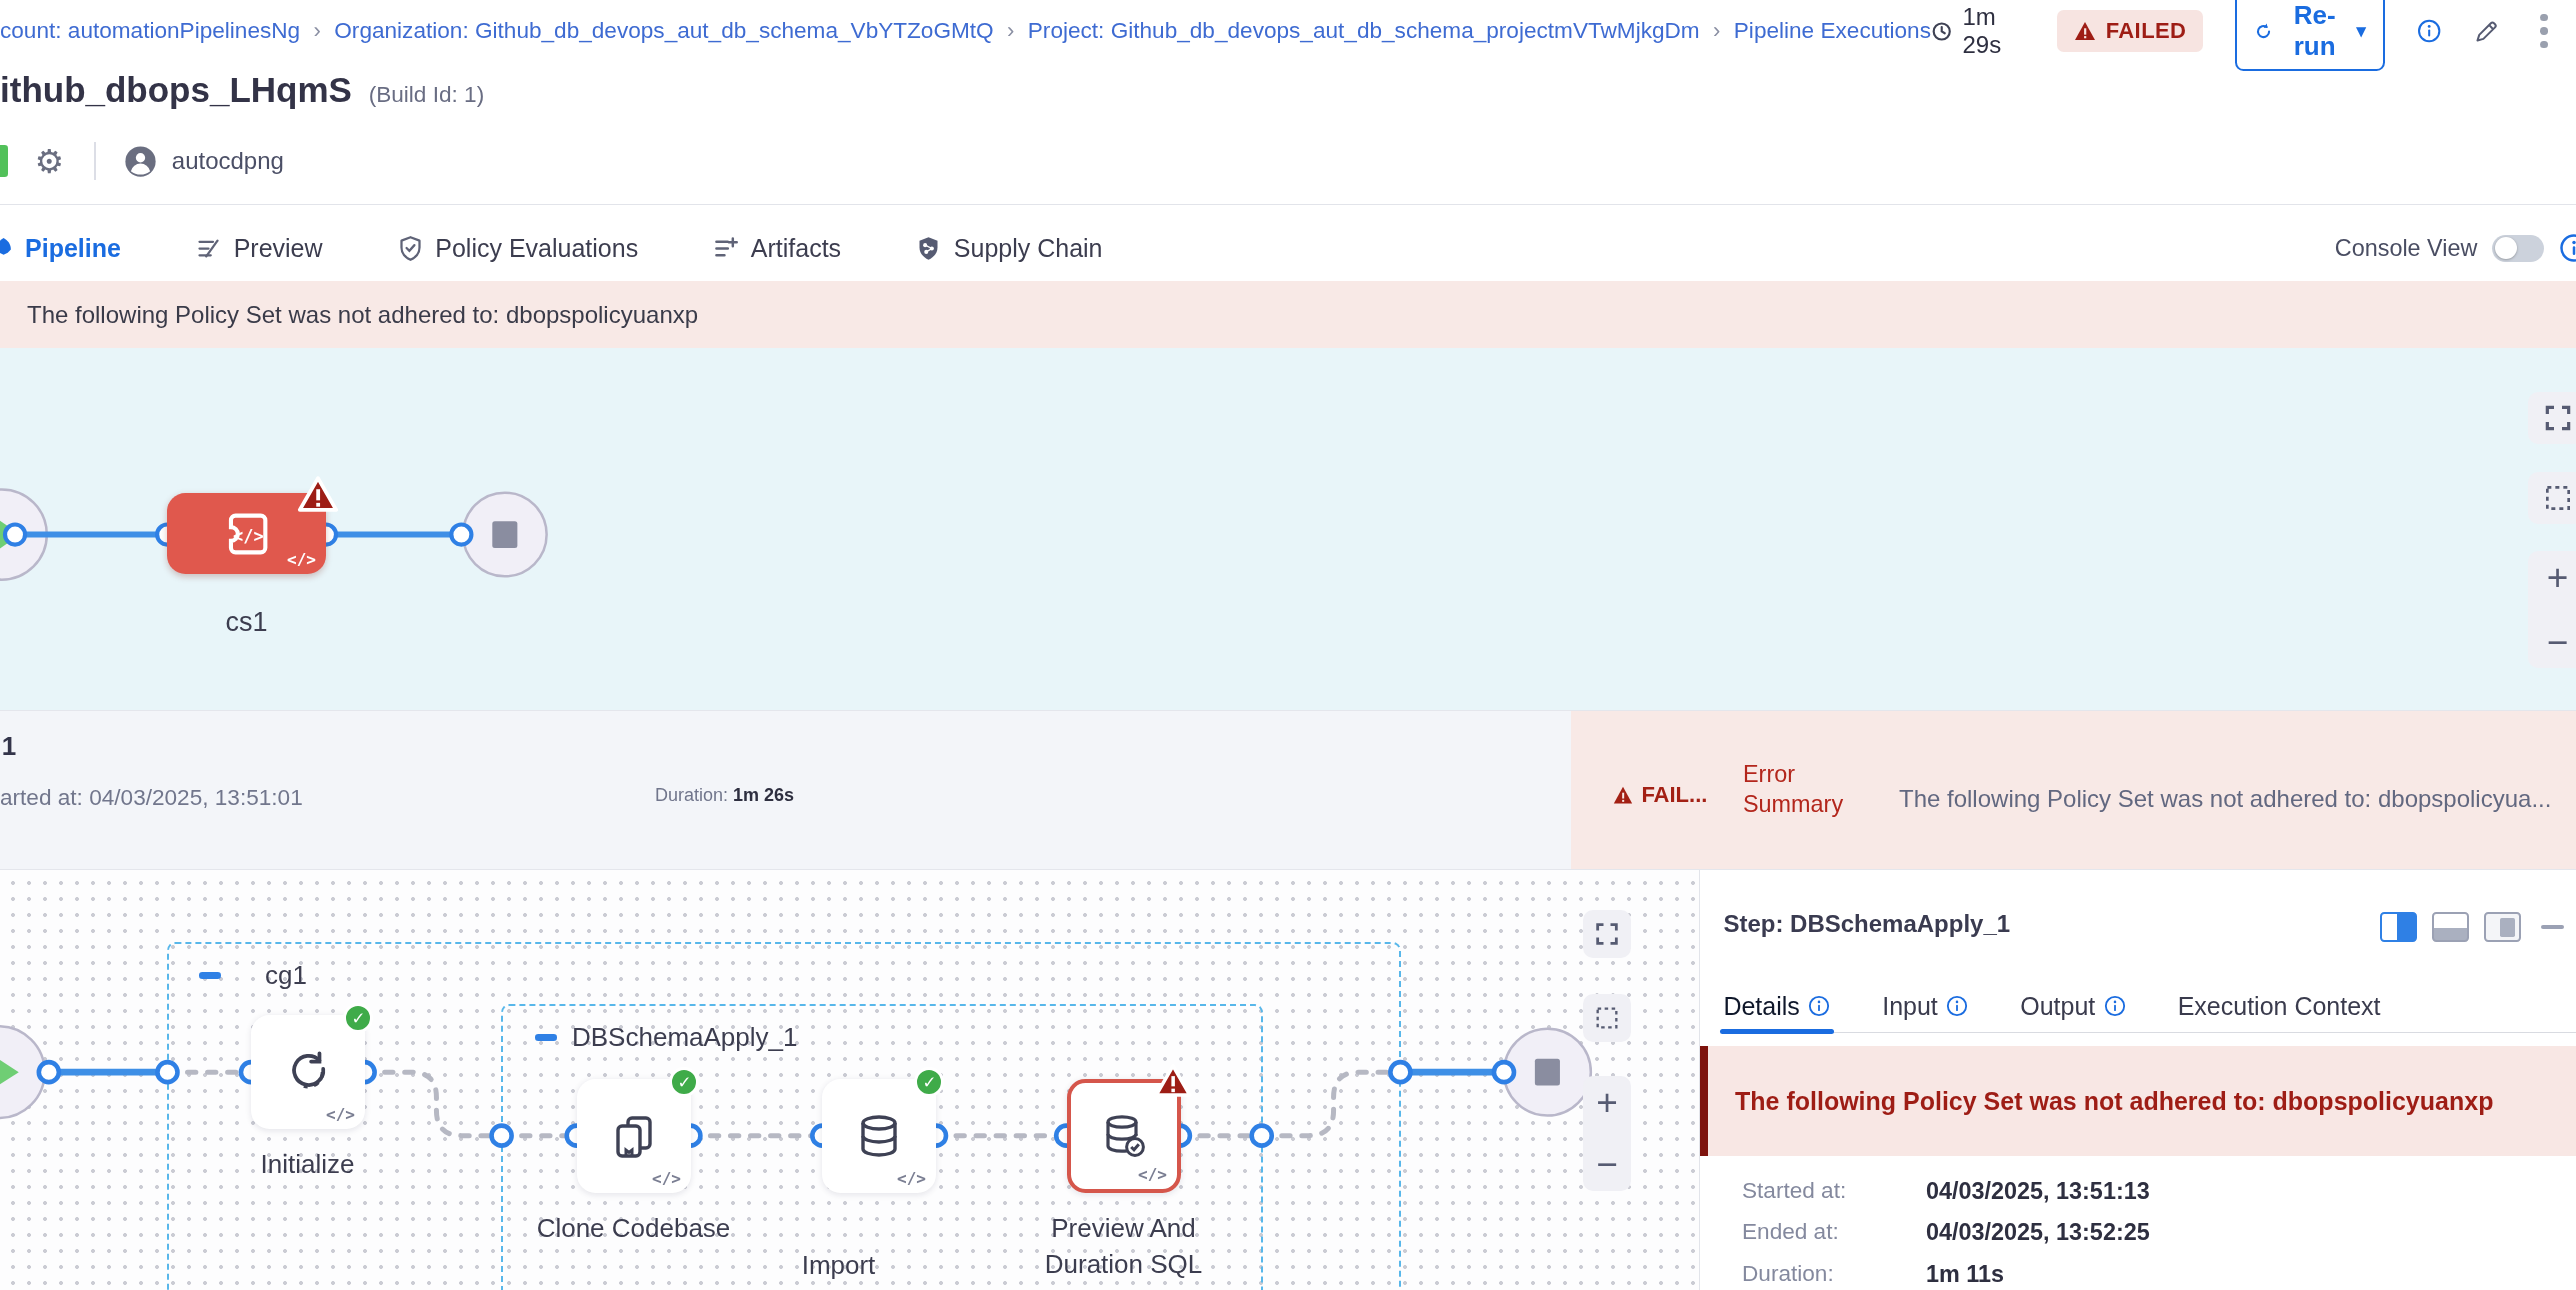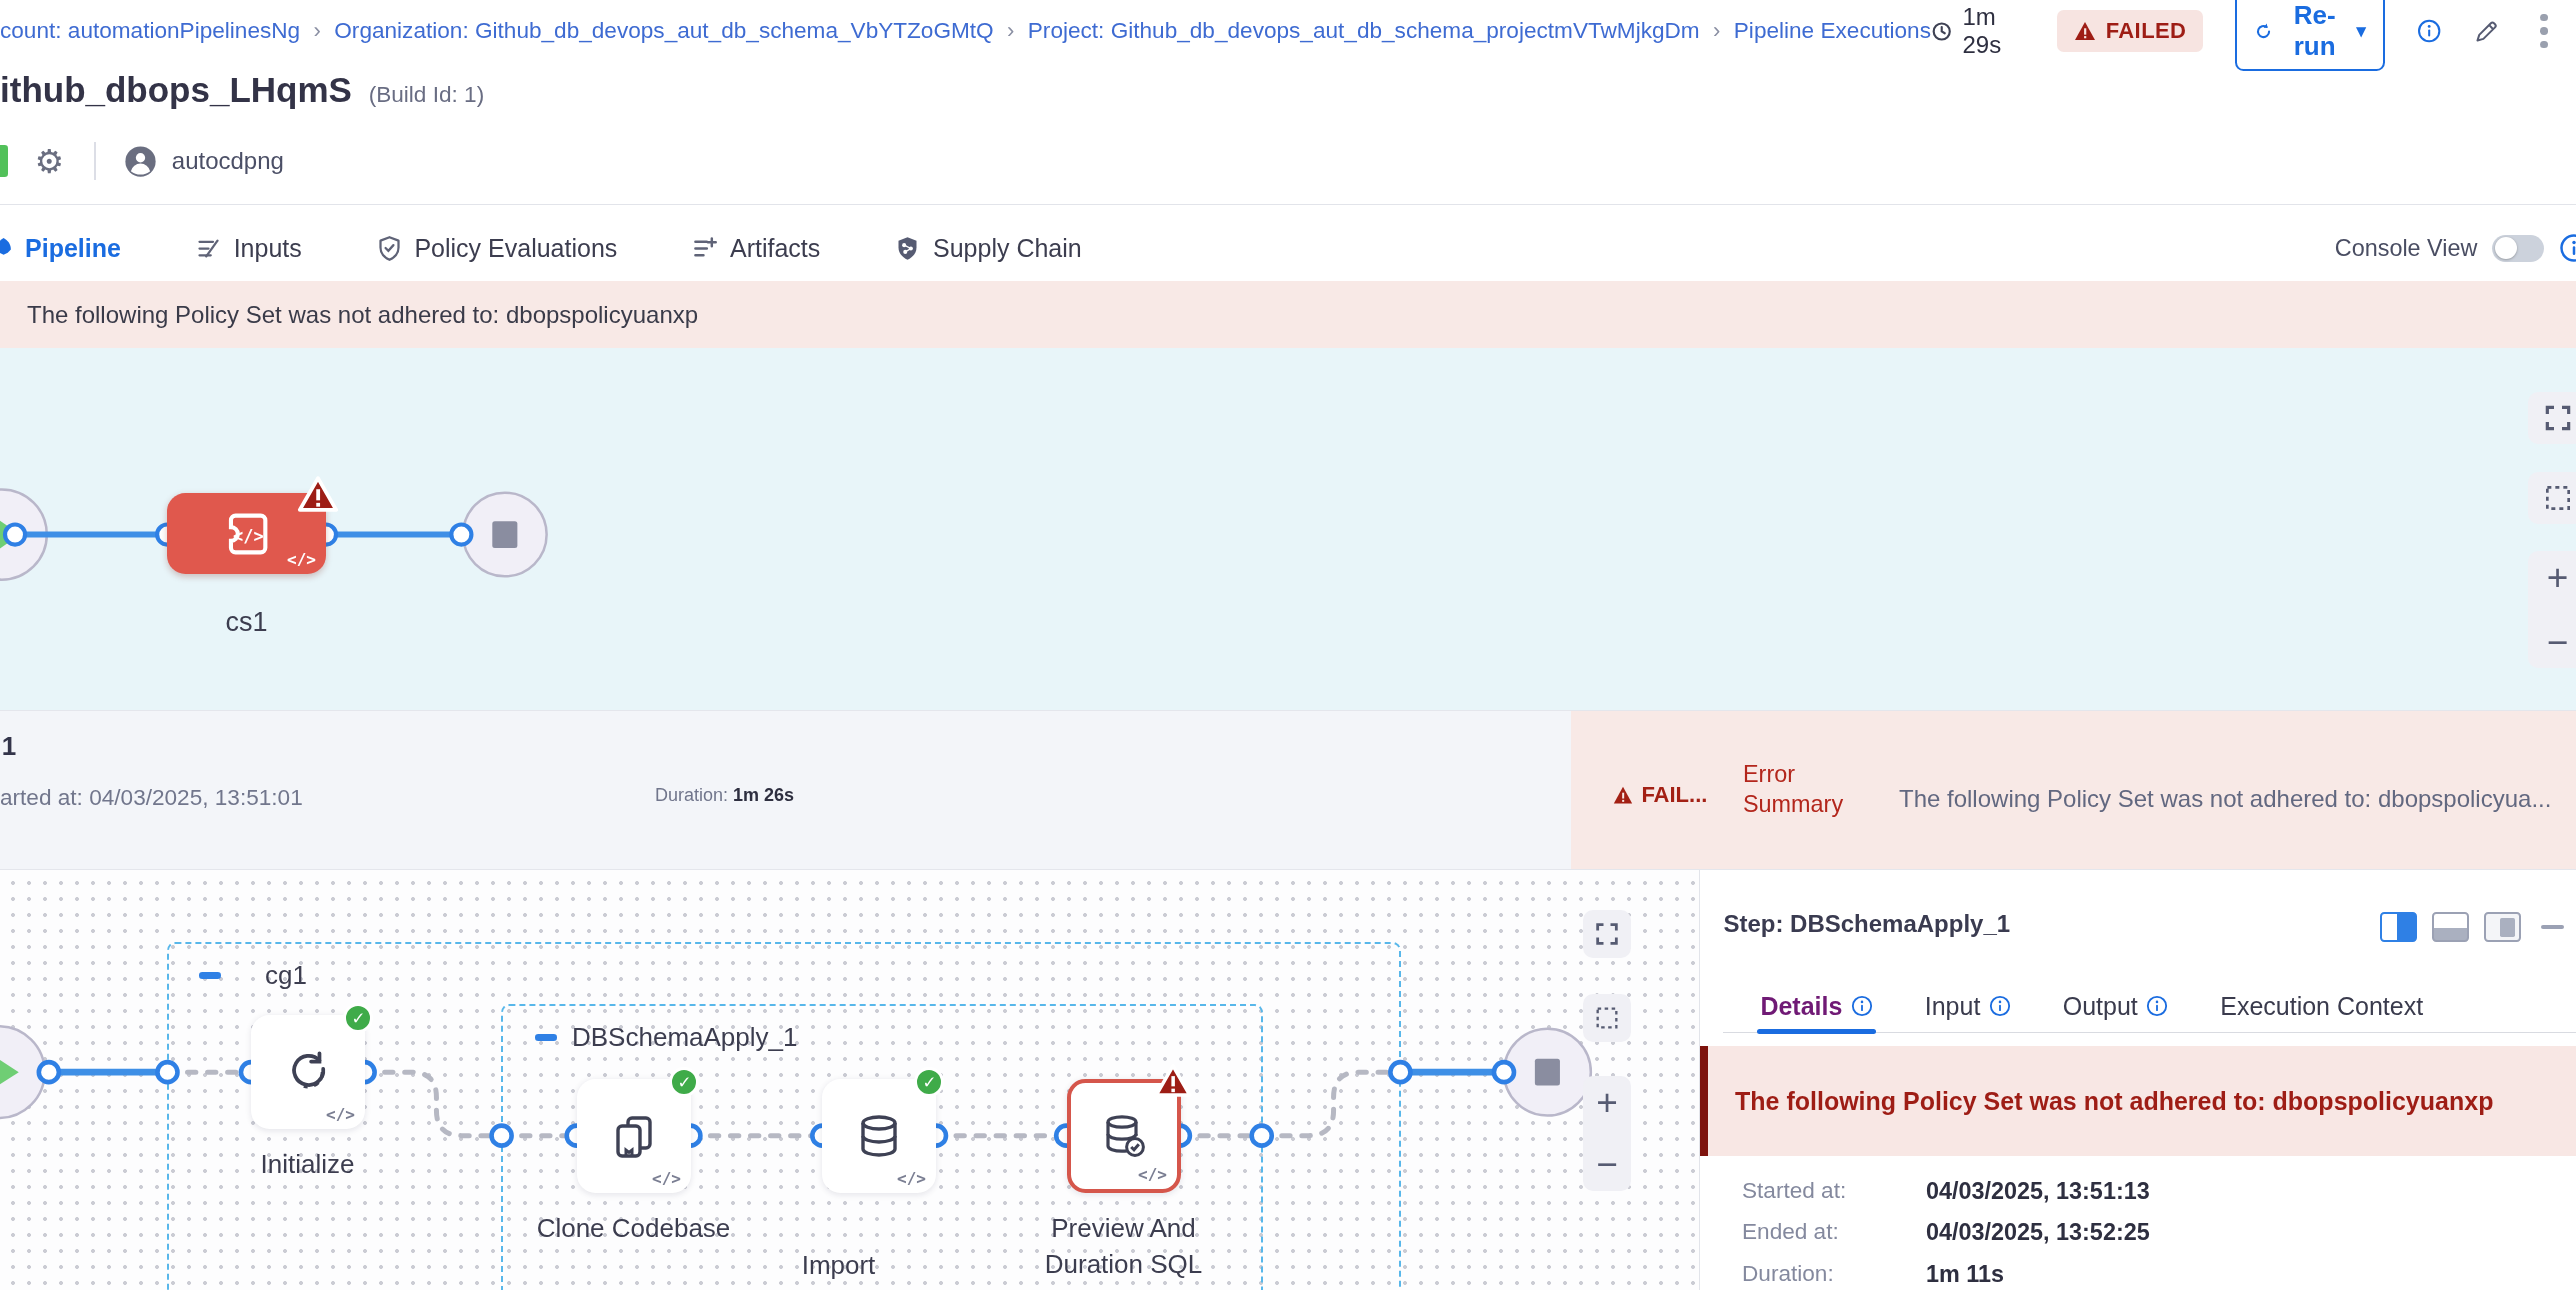--- a/index.html
+++ b/index.html
@@ -84,21 +84,21 @@
   .paneltitle { position:absolute; left:23.4px; top:40px; font-size:24px; font-weight:bold; color:#3a3b50; }
   .layouticons { position:absolute; right:11.7px; top:42px; display:flex; align-items:center; gap:15px; }
   .lic { width:37px; height:30px; border-radius:4.2px; cursor:pointer; }
   .lic.split-v { border:2.5px solid #2f80e5; background:linear-gradient(to right,#fff 45%,#2f80e5 45%); }
   .lic.split-h { border:2.5px solid #9ba1b4; background:linear-gradient(to bottom,#fff 55%,#aab0c0 55%); }
   .lic.modal { border:2.5px solid #9ba1b4; position:relative; background:#f4f5f8; }
   .lic.modal i { position:absolute; right:4.2px; top:4.2px; width:15px; height:18.4px; background:#aab0c0; border-radius:1.7px; }
   .minimize { width:23.4px; height:4.2px; background:#9ba1b4; border-radius:2.5px; margin-left:5px; }
   .paneltabs { position:absolute; left:23.4px; right:0; top:110px; height:53px; display:flex; align-items:center; border-bottom:1.7px solid #d9dbe1; }
   .ptab { position:relative; display:flex; align-items:center; gap:8.4px; font-size:25px; color:#3a3b4d; margin-right:52px; height:100%; cursor:pointer; }
-  .ptab.active { font-weight:bold; color:#701a75;margin-left:37px; }
+  .ptab.active { font-weight:normal; color:#0f172a; }
   .ptab.active::after { content:""; position:absolute; left:-3.3px; right:-3.3px; bottom:-1.7px; height:5px; background:#1a6ce0; border-radius:3.3px; }
   .panelerror { position:absolute; left:0; right:0; top:176px; height:110px; background:#f8e7e4; border-left:8.4px solid #7e130d; display:flex; align-items:center; padding-left:27px; }
   .panelerror span { font-size:25px; font-weight:bold; color:#9e1d15; }
   .detailrow { position:absolute; left:42px; font-size:22.6px; color:#84899e; }
   .detailrow b { position:absolute; left:184px; font-size:23.4px; color:#2e2f40; white-space:nowrap; }
   svg { display:block; }
 </style>
 </head>
 <body>
 
@@ -176,21 +176,21 @@
       <svg width="13.4" height="25" viewBox="10 0 10 24">
           <path d="M12 2c4 2 7 6 7 11l-3 3-4 2-4-2-3-3c0-5 3-9 7-11z" fill="#1a6ce0"></path>
         </svg>
       <span>Pipeline</span>
     </div>
     <div class="tab">
       <svg width="27" height="27" viewBox="0 0 24 24">
           <path d="M4 6h12M4 12h8M4 18h10" stroke="#5f6377" stroke-width="2" stroke-linecap="round"></path>
           <path d="M20 5L10 19" stroke="#5f6377" stroke-width="2" stroke-linecap="round"></path>
         </svg>
-      <span>Inputs</span>
+      <span>Preview</span>
     </div>
     <div class="tab">
       <svg width="27" height="27" viewBox="0 0 24 24">
           <path d="M12 2l8 3v6c0 5-3.5 9-8 11-4.5-2-8-6-8-11V5z" fill="none" stroke="#5f6377" stroke-width="2" stroke-linejoin="round"></path>
           <path d="M8.5 11.5l2.5 2.5 4.5-5" fill="none" stroke="#5f6377" stroke-width="2" stroke-linecap="round"></path>
         </svg>
       <span>Policy Evaluations</span>
     </div>
     <div class="tab">
       <svg width="27" height="27" viewBox="0 0 24 24">

